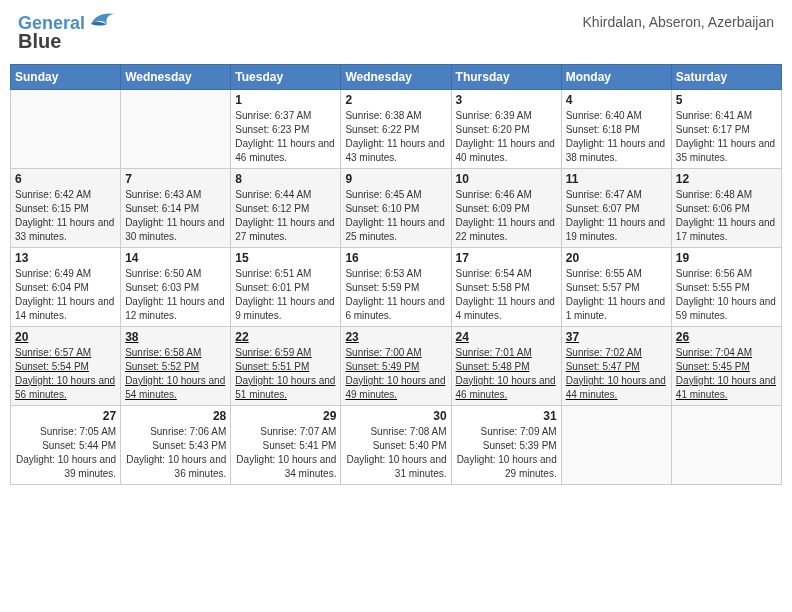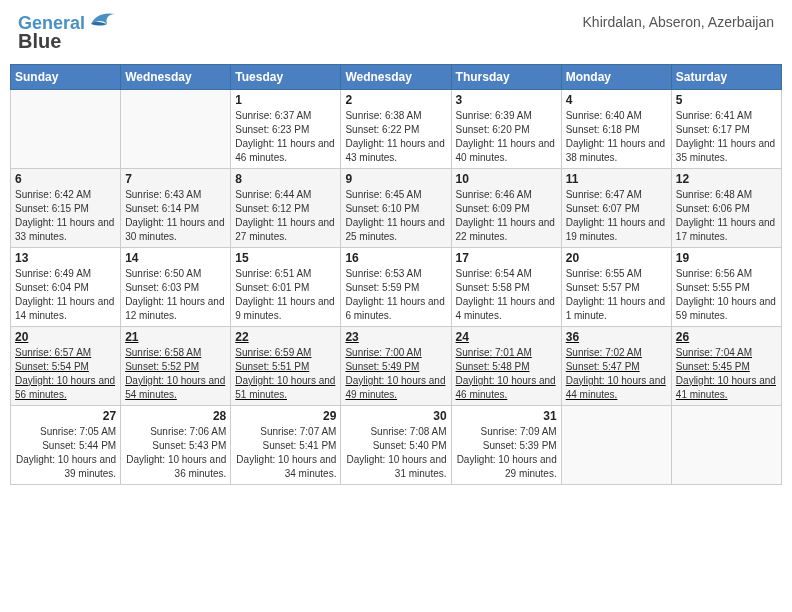--- a/index.html
+++ b/index.html
@@ -201,37 +201,37 @@
           <span class="day-num">19</span>
           <div class="day-info">Sunrise: 6:56 AM<br>Sunset: 5:55 PM<br>Daylight: 10 hours and 59 minutes.</div>
         </td>
       </tr>
       <tr class="row-4">
         <td>
           <span class="day-num">20</span>
           <div class="day-info">Sunrise: 6:57 AM<br>Sunset: 5:54 PM<br>Daylight: 10 hours and 56 minutes.</div>
         </td>
         <td>
-          <span class="day-num">21</span>
+          <span class="day-num">38</span>
           <div class="day-info">Sunrise: 6:58 AM<br>Sunset: 5:52 PM<br>Daylight: 10 hours and 54 minutes.</div>
         </td>
         <td>
           <span class="day-num">22</span>
           <div class="day-info">Sunrise: 6:59 AM<br>Sunset: 5:51 PM<br>Daylight: 10 hours and 51 minutes.</div>
         </td>
         <td>
           <span class="day-num">23</span>
           <div class="day-info">Sunrise: 7:00 AM<br>Sunset: 5:49 PM<br>Daylight: 10 hours and 49 minutes.</div>
         </td>
         <td>
           <span class="day-num">24</span>
           <div class="day-info">Sunrise: 7:01 AM<br>Sunset: 5:48 PM<br>Daylight: 10 hours and 46 minutes.</div>
         </td>
         <td>
-          <span class="day-num">36</span>
+          <span class="day-num">37</span>
           <div class="day-info">Sunrise: 7:02 AM<br>Sunset: 5:47 PM<br>Daylight: 10 hours and 44 minutes.</div>
         </td>
         <td>
           <span class="day-num">26</span>
           <div class="day-info">Sunrise: 7:04 AM<br>Sunset: 5:45 PM<br>Daylight: 10 hours and 41 minutes.</div>
         </td>
       </tr>
       <tr class="row-5">
         <td>
           <span class="day-num">27</span>

